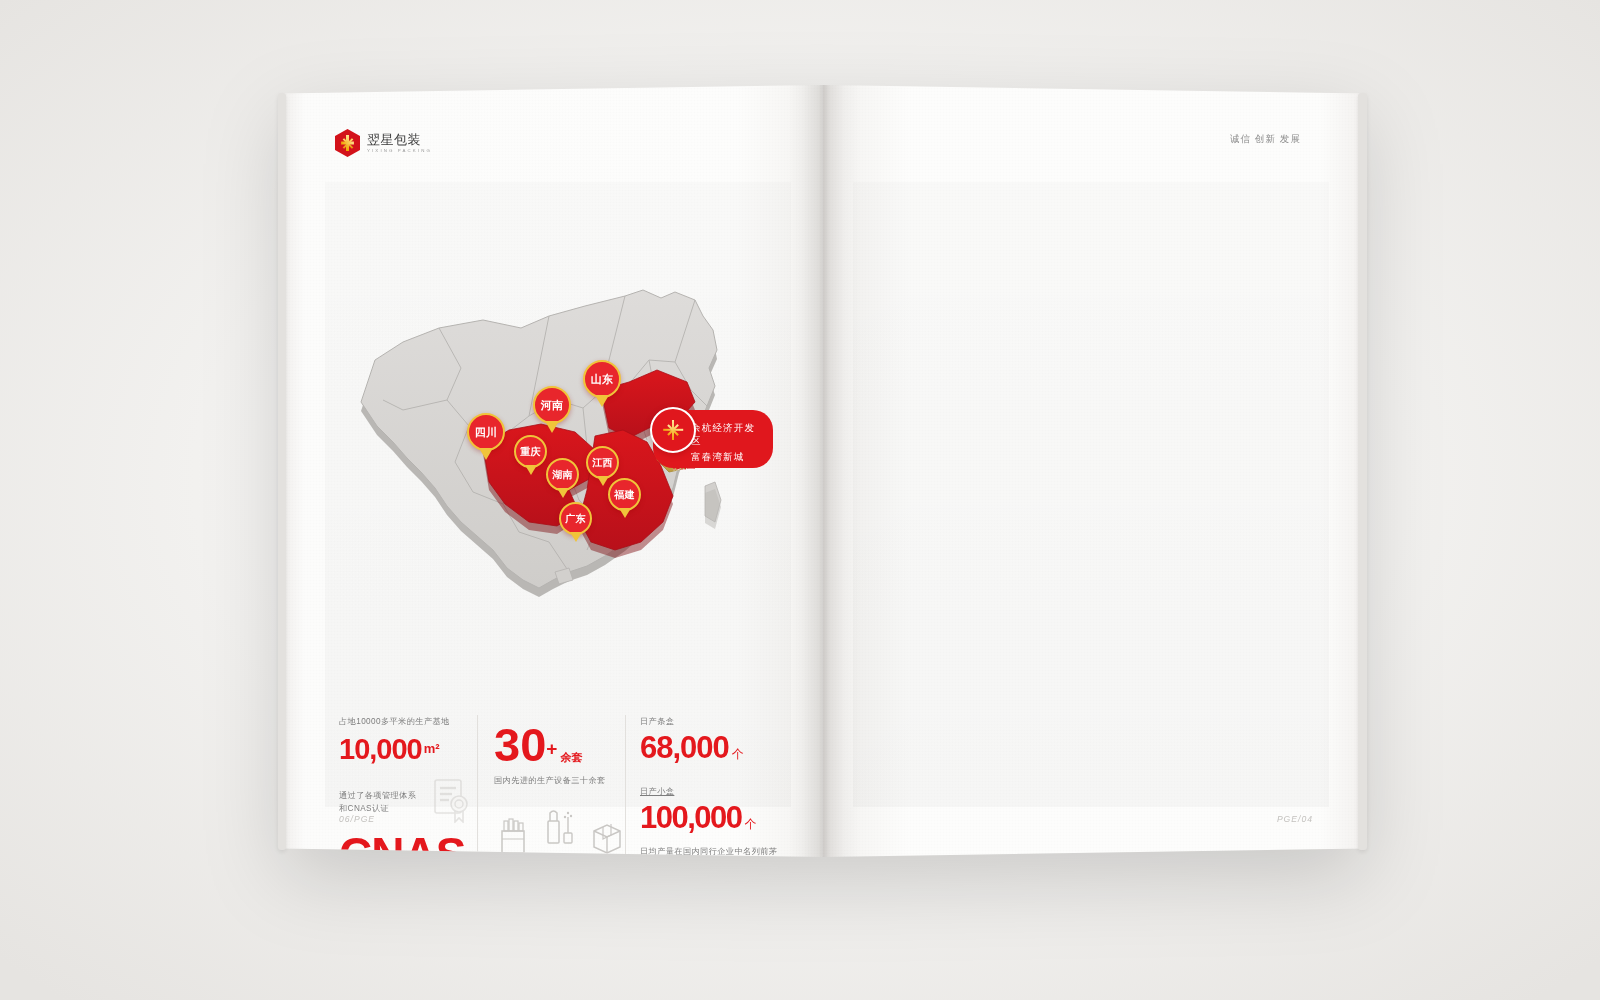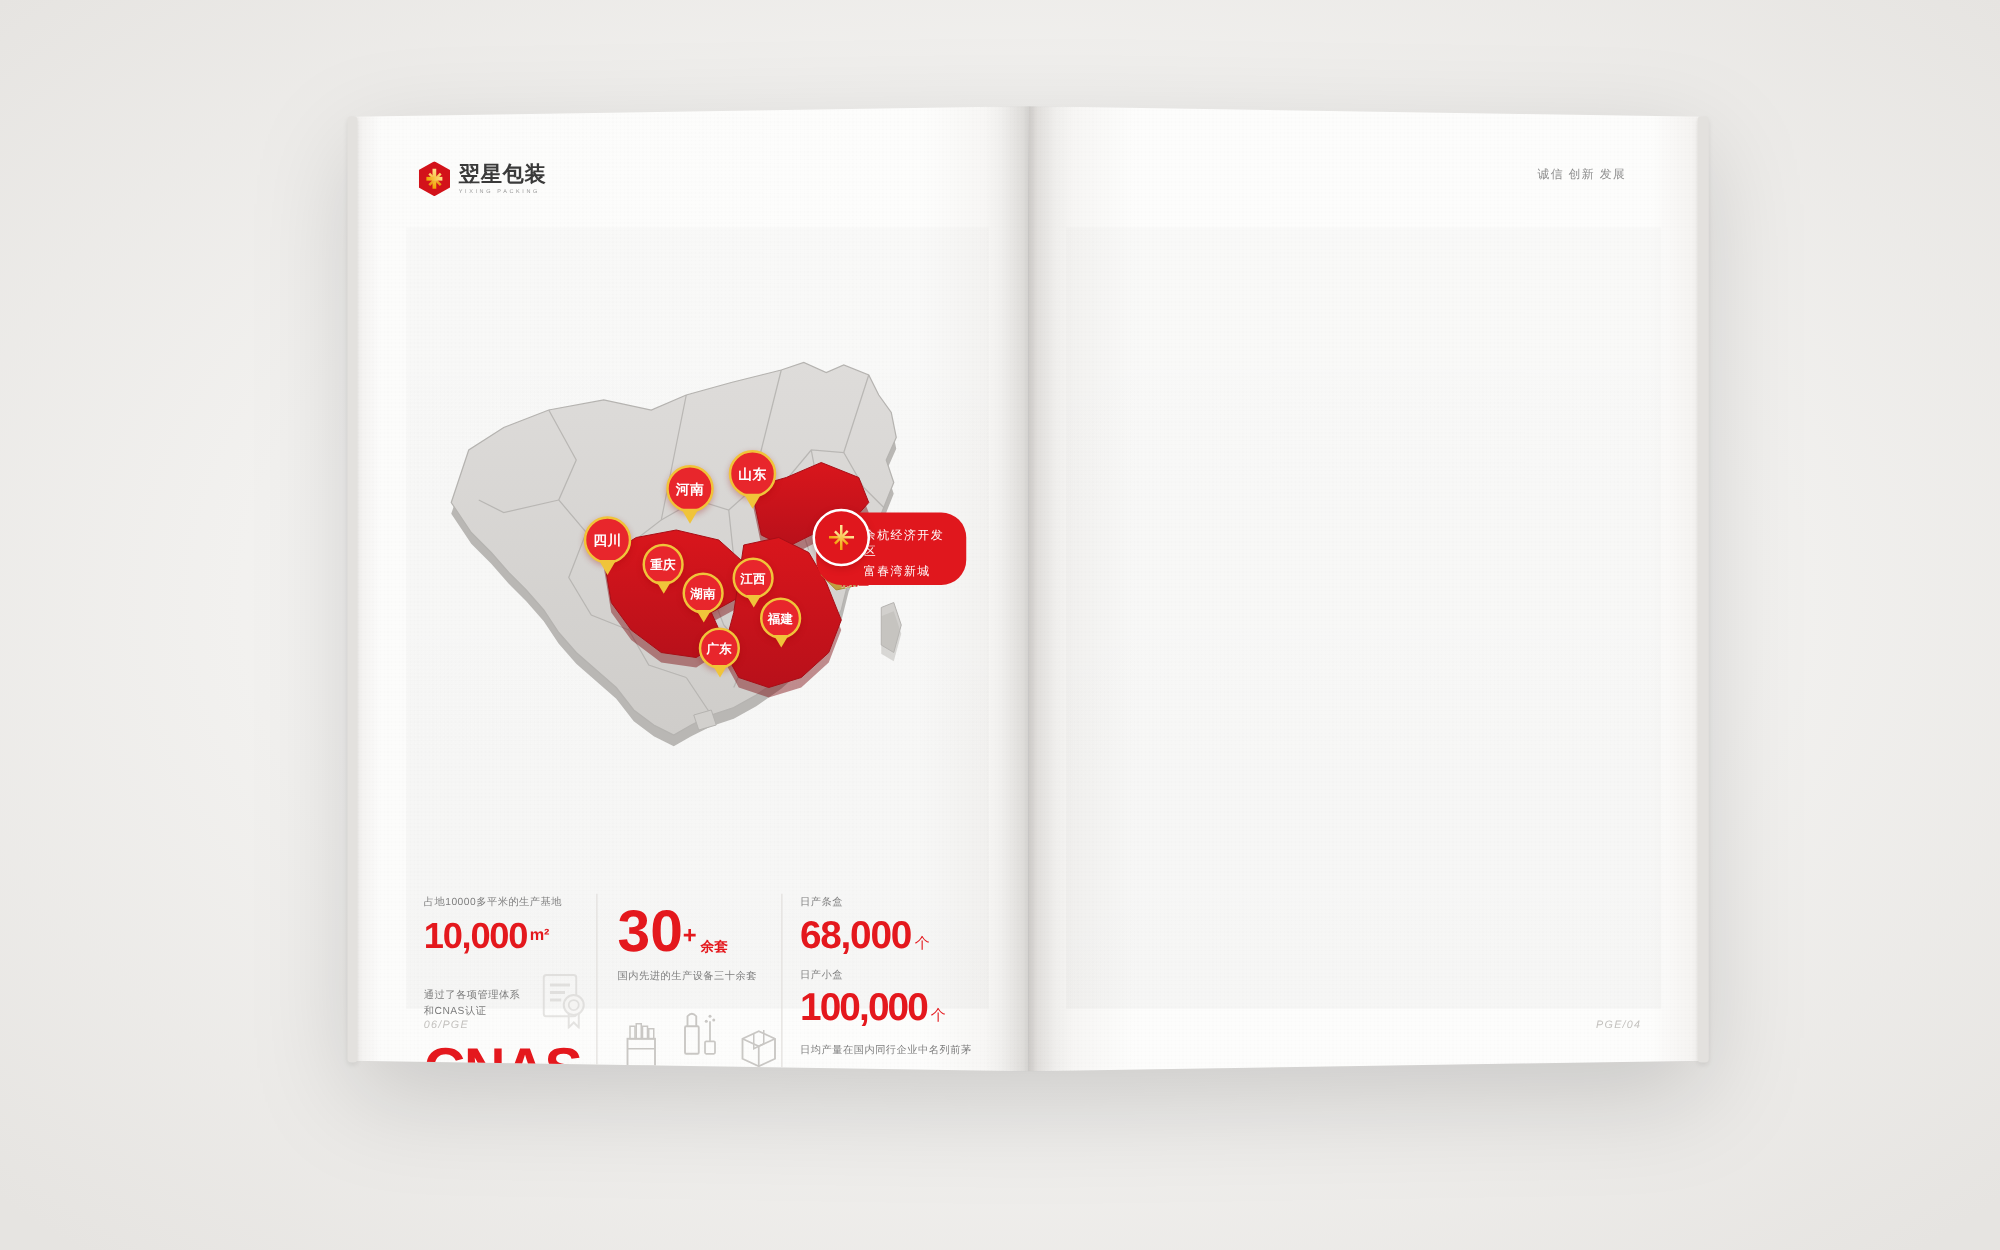--- a/index.html
+++ b/index.html
@@ -71,21 +71,21 @@
   }
   .logo-star::after { transform: rotate(90deg) scaleY(.8); }
   .logo-star i{
     position:absolute; left:50%; top:50%; width:2px; height:13px;
     margin-left:-1px; margin-top:-6.5px;
     background: linear-gradient(180deg,#ffd76a,#e8960b);
   }
   .logo-star i:nth-child(1){ transform:rotate(45deg); }
   .logo-star i:nth-child(2){ transform:rotate(-45deg); }
   .logo-txt { display:flex; flex-direction:column; line-height:1; }
-  .logo-cn { font-size:17px; font-weight:700; color:#3a3a3a; letter-spacing:.5px; }
+  .logo-cn { font-size:13px; font-weight:400; color:#3a3a3a; letter-spacing:.5px; }
   .logo-en { font-size:4.4px; color:#9a9a9a; letter-spacing:2.1px; margin-top:3px; }
   .hdr-slogan {
     right:62px; top:48px; font-size:9.5px; color:#8d8d8d; letter-spacing:1.1px;
   }
 
   
   .panel {
     position:absolute; z-index:3;
     background: linear-gradient(180deg, rgba(0,0,0,.016), rgba(0,0,0,.028));
   }
@@ -294,21 +294,21 @@
         <path d="M362 236 L372 232 L378 250 L372 272 L362 266 Z" fill="#d2d0cd" stroke="#b5b3b0" stroke-width=".8"></path>
         <path d="M362 236 L372 232 L378 250 L372 272 L362 266 Z" fill="#b9b7b4" transform="translate(0,7)" opacity=".5"></path>
 
         <path d="M212 322 L226 318 L230 330 L216 334 Z" fill="#d2d0cd" stroke="#b5b3b0" stroke-width=".8"></path>
       </svg>
 
       <div class="pin" style="left:240px; top:110px;">
         <div class="pin-b">山东</div>
         <div class="pin-t"></div>
       </div>
-      <div class="pin" style="left:190px; top:122px;">
+      <div class="pin" style="left:190px; top:136px;">
         <div class="pin-b">河南</div>
         <div class="pin-t"></div>
       </div>
       <div class="pin" style="left:124px; top:163px;">
         <div class="pin-b">四川</div>
         <div class="pin-t"></div>
       </div>
       <div class="pin pin-small" style="left:171px; top:185px;">
         <div class="pin-b">重庆</div>
         <div class="pin-t"></div>
@@ -411,21 +411,21 @@
             <div class="lbl">茶叶包装</div>
           </div>
         </div>
       </div>
 
       <div class="stat-col c3">
         <div class="cap">日产条盒</div>
         <div style="margin-top:6px;">
           <span class="big n-45">68,000</span><span class="unit-ge">个</span>
         </div>
-        <div class="cap" style="margin-top:10px;">日产小盒</div>
+        <div class="cap" style="margin-top:22px;text-decoration:underline;">日产小盒</div>
         <div style="margin-top:6px;">
           <span class="big n-100">100,000</span><span class="unit-ge">个</span>
         </div>
         <div class="cap" style="margin-top:12px;">日均产量在国内同行企业中名列前茅</div>
       </div>
     </div>
 
     <div class="folio folio-l">06/PGE</div>
   </div>
 

